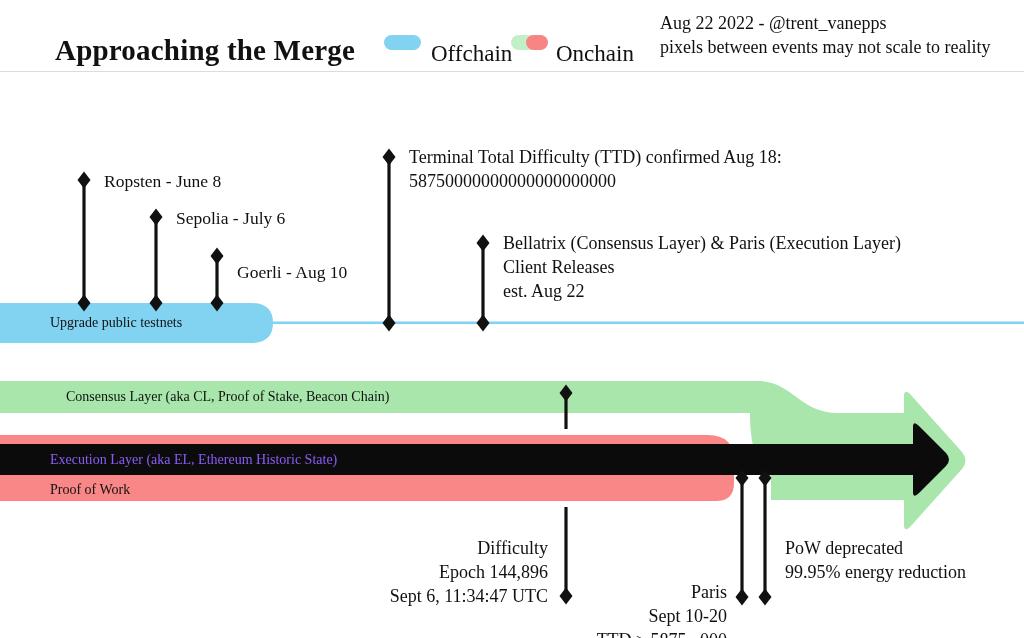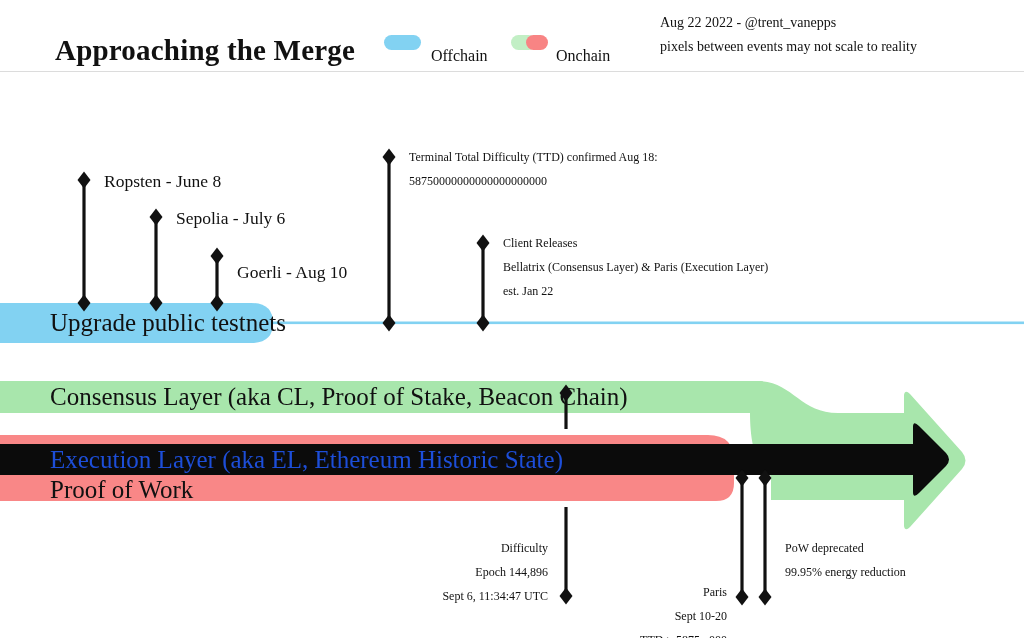--- a/index.html
+++ b/index.html
@@ -3,32 +3,32 @@
 <meta charset="utf-8">
 <style>
   html,body{margin:0;padding:0;background:#fff;}
   .stage{position:relative;width:1024px;height:638px;background:#fff;overflow:hidden;
          font-family:"Liberation Serif",serif;color:#111;}
   
   .hdr{position:absolute;left:0;top:0;width:1024px;height:71px;background:#fff;
        border-bottom:1px solid #dcdcdc;z-index:3;}
   .title{position:absolute;left:55px;top:18px;font-size:29px;font-weight:bold;
          letter-spacing:.2px;white-space:nowrap;margin-top:16px;}
-  .legend-label{position:absolute;top:47px;font-size:16px;white-space:nowrap;}
+  .legend-label{position:absolute;top:41px;font-size:23px;white-space:nowrap;}
   .pill{position:absolute;top:35px;width:37px;height:15px;border-radius:8px;}
   .pill-onchain{background:transparent;}
   .pill-onchain .half{position:absolute;top:0;height:15px;border-radius:8px;}
   .pill-onchain .g{left:0;width:25px;}
   .pill-onchain .r{right:0;width:22px;}
-  .byline{position:absolute;left:660px;top:11px;font-size:14px;line-height:24px;white-space:nowrap;}
+  .byline{position:absolute;left:660px;top:11px;font-size:18px;line-height:24px;white-space:nowrap;}
   
   .lyr{position:absolute;left:0;top:0;z-index:1;}
   .lbl{position:absolute;z-index:2;font-size:17.5px;line-height:22px;white-space:nowrap;}
-  .lbl-block{position:absolute;z-index:2;font-size:12px;line-height:24px;white-space:nowrap;}
-  .band-lbl{position:absolute;left:50px;z-index:2;font-size:25px;white-space:nowrap;
+  .lbl-block{position:absolute;z-index:2;font-size:18px;line-height:24px;white-space:nowrap;}
+  .band-lbl{position:absolute;left:50px;z-index:2;font-size:14px;white-space:nowrap;
             display:flex;align-items:center;font-family:Liberation Serif, serif;}
   .right{text-align:right;}
 </style>
 </head>
 <body>
 
 <div class="stage">
 
   <svg class="lyr" width="1024" height="638" viewBox="0 0 1024 638">
     <defs>
@@ -102,28 +102,28 @@
   <div class="lbl" style="left:104px;top:170px;">Ropsten - June 8</div>
   <div class="lbl" style="left:176px;top:207px;">Sepolia - July 6</div>
   <div class="lbl" style="left:237px;top:246px;margin-top:15px;">Goerli - Aug 10</div>
 
   <div class="lbl-block" style="left:409px;top:145px;">
     <div>Terminal Total Difficulty (TTD) confirmed Aug 18:</div>
     <div>58750000000000000000000</div>
   </div>
 
   <div class="lbl-block" style="left:503px;top:231px;">
+    <div>Bellatrix (Consensus Layer) &amp; Paris (Execution Layer)</div>
     <div>Client Releases</div>
-    <div>Bellatrix (Consensus Layer) &amp; Paris (Execution Layer)</div>
-    <div>est. Jan 22</div>
+    <div>est. Aug 22</div>
   </div>
 
   <div class="band-lbl" style="top:303px;height:40px;">Upgrade public testnets</div>
-  <div class="band-lbl" style="top:381px;height:31px;">Consensus Layer (aka CL, Proof of Stake, Beacon Chain)</div>
-  <div class="band-lbl" style="top:444px;height:31px;color:#1d4ed8;">Execution Layer (aka EL, Ethereum Historic State)</div>
+  <div class="band-lbl" style="top:381px;height:31px;margin-left:16px;">Consensus Layer (aka CL, Proof of Stake, Beacon Chain)</div>
+  <div class="band-lbl" style="top:444px;height:31px;color:#8b5cf6;">Execution Layer (aka EL, Ethereum Historic State)</div>
   <div class="band-lbl" style="top:474px;height:31px;">Proof of Work</div>
 
   <div class="lbl-block right" style="right:476px;top:536px;">
     <div>Difficulty</div>
     <div>Epoch 144,896</div>
     <div>Sept 6, 11:34:47 UTC</div>
   </div>
 
   <div class="lbl-block right" style="right:297px;top:536px;margin-top:44px;">
     <div>Paris</div>

